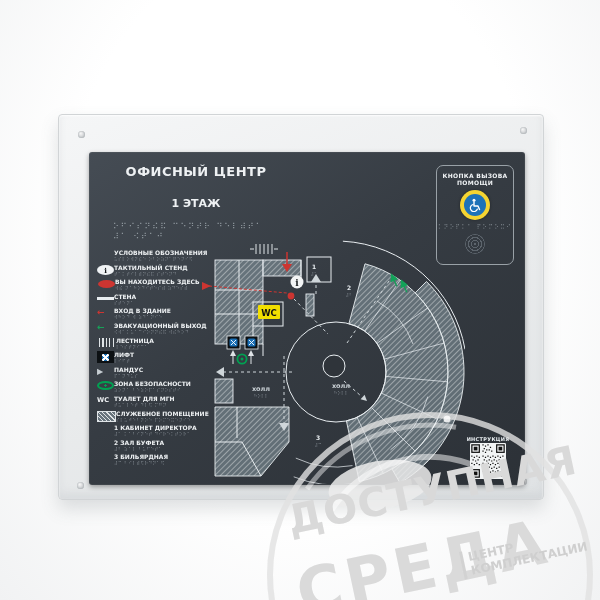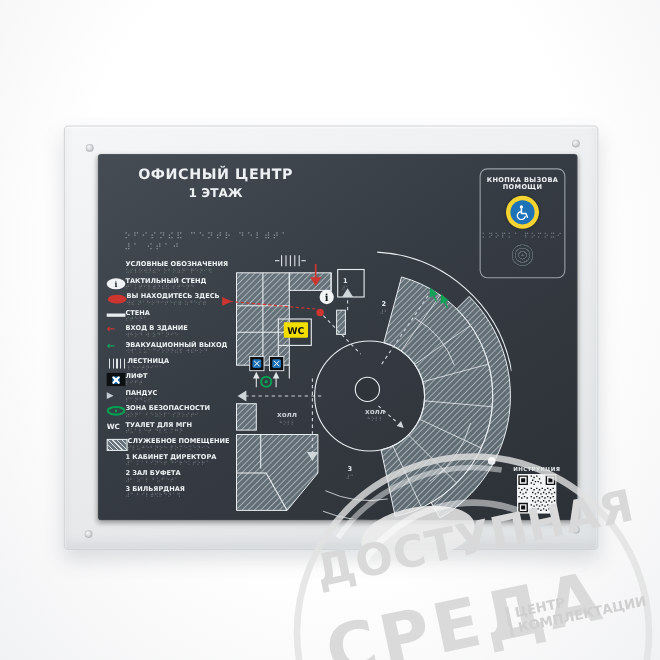--- a/index.html
+++ b/index.html
@@ -15,28 +15,28 @@
     border:1px solid #d1d4d6;border-radius:4px;
     box-shadow:0 9px 18px rgba(80,86,92,.18), inset 0 1px 2px rgba(255,255,255,.9), inset 0 -6px 8px rgba(160,166,170,.18);
   }
   .screw{position:absolute;width:7px;height:7px;border-radius:50%;
     background:radial-gradient(circle at 35% 30%,#fbfbfb,#c6c9cc 75%);
     box-shadow:inset 0 0 2px #989ea2;}
   .screw.tl{left:19px;top:16px}.screw.tr{left:461px;top:12px}
   .screw.bl{left:18px;top:367px}.screw.br{left:461px;top:363px}
   
   .sign{
-    position:absolute;left:30px;top:25px;width:436px;height:333px;border-radius:3px;
+    position:absolute;left:30px;top:37px;width:436px;height:333px;border-radius:3px;
     background:linear-gradient(145deg,#454c54 0%,#363c43 45%,#2c3137 100%);
     box-shadow:inset 0 0 0 1px rgba(255,255,255,.05), 0 2px 5px rgba(0,0,0,.35);
   }
   .title{position:absolute;left:12px;top:12px;width:190px;text-align:center;color:#eef1f3;}
   .t1{font-size:13px;font-weight:bold;letter-spacing:.5px}
   .t2{font-size:17px;font-weight:bold;margin-top:1px}
-  .t3{font-size:11px;font-weight:bold;margin-top:2px}
+  .t3{font-size:11px;font-weight:bold;margin-top:18px}
   .braille{color:#8e969d;}
   .title-braille{position:absolute;left:24px;top:70px;width:180px;font-size:8px;line-height:10px;letter-spacing:2px;}
   
   .help{position:absolute;left:347px;top:13px;width:78px;height:100px;
     border:1px solid #99a1a7;border-radius:7px;text-align:center;padding-top:6px;box-sizing:border-box;}
   .help-label{font-size:6px;font-weight:bold;color:#f0f3f5;line-height:7px;letter-spacing:.3px}
   .help-btn{width:30px;height:30px;margin:4px auto 3px;border-radius:50%;background:#f5d431;
     display:flex;align-items:center;justify-content:center;box-shadow:0 0 3px rgba(0,0,0,.4);}
   .help-btn-inner{width:22px;height:22px;border-radius:50%;background:#1d72b8;display:flex;align-items:center;justify-content:center;}
   .help-braille{font-size:6px;letter-spacing:1.5px}

